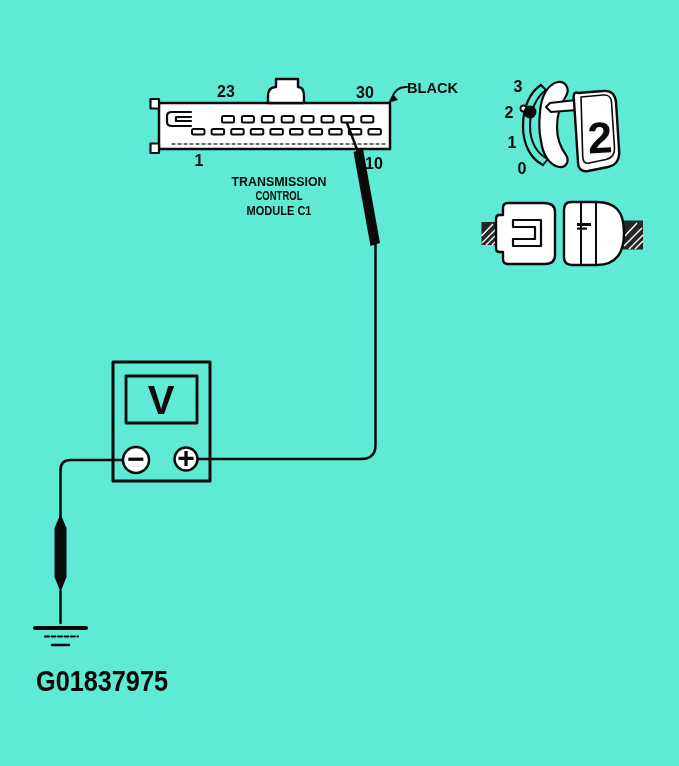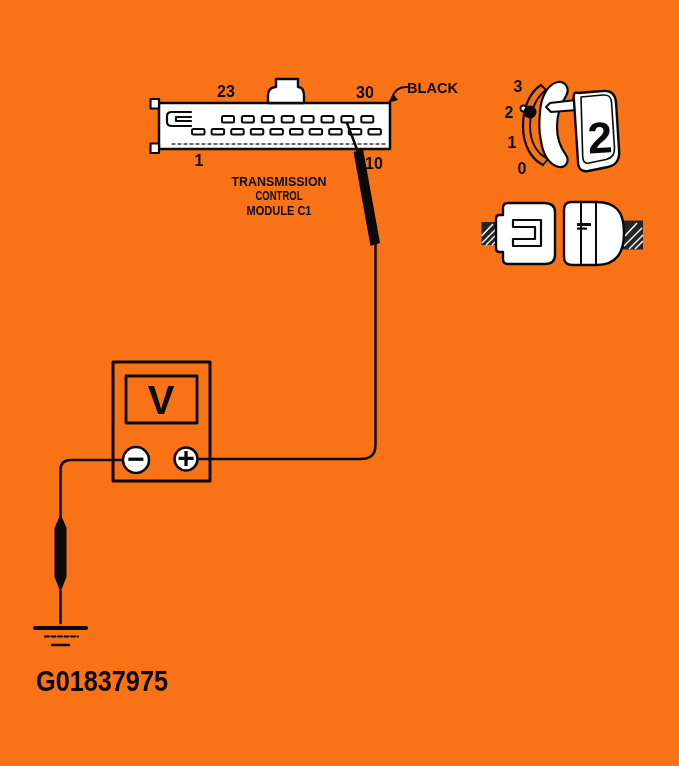--- a/index.html
+++ b/index.html
@@ -1,19 +1,19 @@
 <!DOCTYPE html>
 <html><head>
 <meta charset="utf-8">
 <style>
   html,body { margin:0; padding:0; background:#ffffff; }
   .page {
     position:relative;
     width:679px; height:766px;
-    background:#f97316;
+    background:#5eead4;
     font-family:"Liberation Sans","DejaVu Sans",sans-serif;
     overflow:hidden;
   }
   svg text {
     font-family:"Liberation Sans","DejaVu Sans",sans-serif;
     font-weight:700;
     fill:#0a0a0a;
   }
   .ink    { stroke:#0a0a0a; fill:none; stroke-linecap:round; stroke-linejoin:round; }
   .inkf   { stroke:#0a0a0a; fill:#ffffff; stroke-linecap:round; stroke-linejoin:round; }

